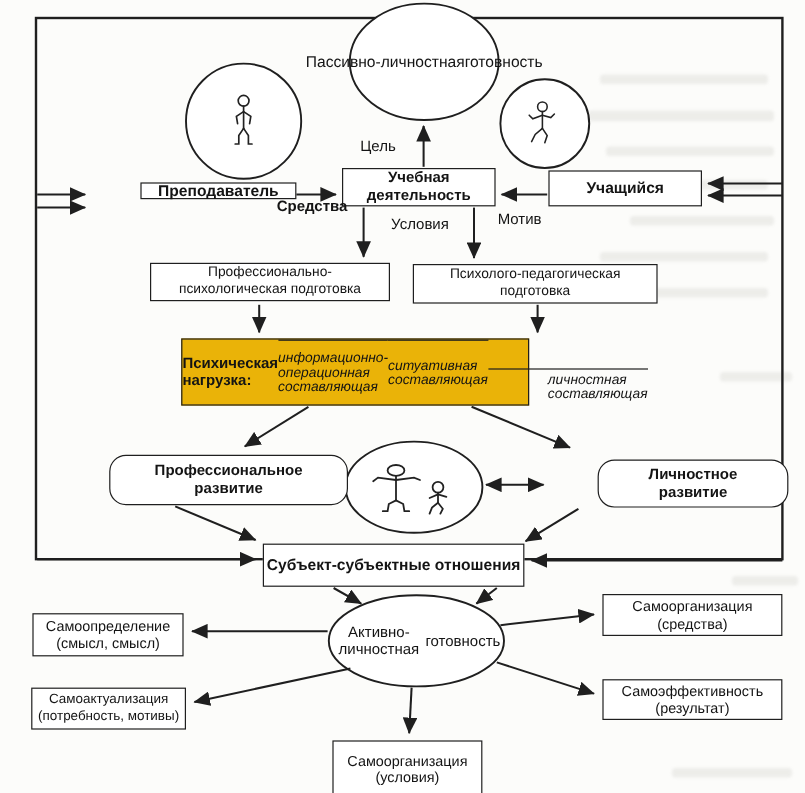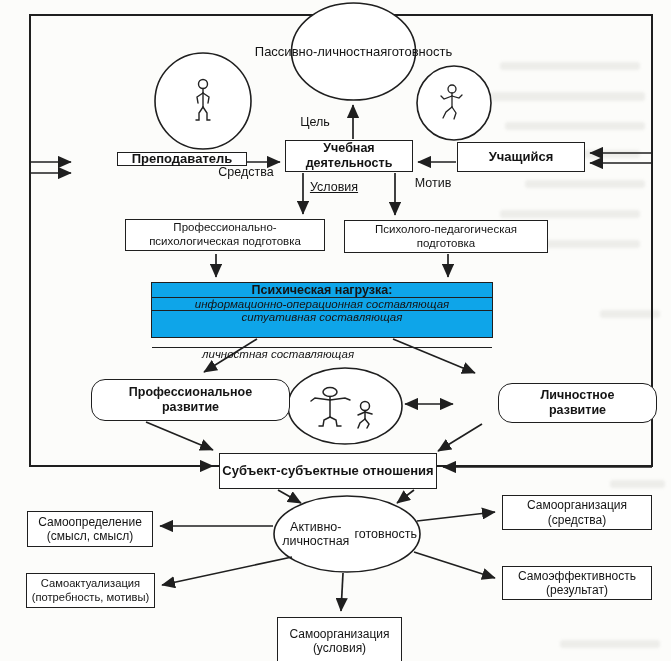--- a/index.html
+++ b/index.html
@@ -9,22 +9,22 @@
               border:2px solid #1f1f1f;box-sizing:border-box;z-index:1;}
   svg.layer{position:absolute;left:0;top:0;z-index:2;}
   .box{position:absolute;box-sizing:border-box;border:1.5px solid #1f1f1f;background:#fff;
        display:flex;flex-direction:column;align-items:center;justify-content:center;
        text-align:center;line-height:1.18;z-index:3;font-size:11.5px;}
   .bold{font-weight:700;}
   .round{border-radius:14px;margin-left:40px;}
   .float-label{position:absolute;z-index:3;font-size:12.5px;text-align:center;line-height:1.1;}
   .oval-label{position:absolute;z-index:3;display:flex;align-items:center;
               justify-content:center;text-align:center;font-weight:400;background:transparent;}
-  .ml-table{position:absolute;left:151px;top:282px;width:342px;height:56px;box-sizing:border-box;
-            border:1.5px solid #1f1f1f;background:#0ea5e9;z-index:3;display:flex;flex-direction:column;}
+  .ml-table{position:absolute;left:151px;top:282px;width:290px;height:56px;box-sizing:border-box;
+            border:1.5px solid #1f1f1f;background:#eab308;z-index:3;display:flex;flex-direction:row;}
   .ml-header{flex:1.15;display:flex;align-items:center;justify-content:center;
              font-weight:700;font-size:12.5px;}
   .ml-row{flex:1;display:flex;align-items:center;justify-content:center;
           border-top:1.3px solid #1f1f1f;font-style:italic;font-size:11.5px;}
   .ml-row.last{justify-content:flex-start;padding-left:50px;margin-top:24px;}
   .smudge{position:absolute;background:#b9b9b2;opacity:.22;filter:blur(1.5px);
           border-radius:3px;z-index:0;}
 </style>
 </head>
 <body>
@@ -192,17 +192,17 @@
     <span>Самоорганизация</span>
     <span>(средства)</span>
   </div>
 
   <div class="box" style="left:502px;top:566px;width:150px;height:34px;font-size:12px;">
     <span>Самоэффективность</span>
     <span>(результат)</span>
   </div>
 
   <div class="float-label" style="left:295px;top:116px;width:40px;">Цель</div>
-  <div class="float-label" style="left:214px;top:166px;width:64px;">Средства</div>
-  <div class="float-label" style="left:302px;top:181px;width:64px;text-decoration:underline;">Условия</div>
+  <div class="float-label" style="left:228px;top:166px;width:64px;font-weight:bold;">Средства</div>
+  <div class="float-label" style="left:318px;top:181px;width:64px;">Условия</div>
   <div class="float-label" style="left:409px;top:177px;width:48px;">Мотив</div>
 
 </div>
 
 </body></html>

